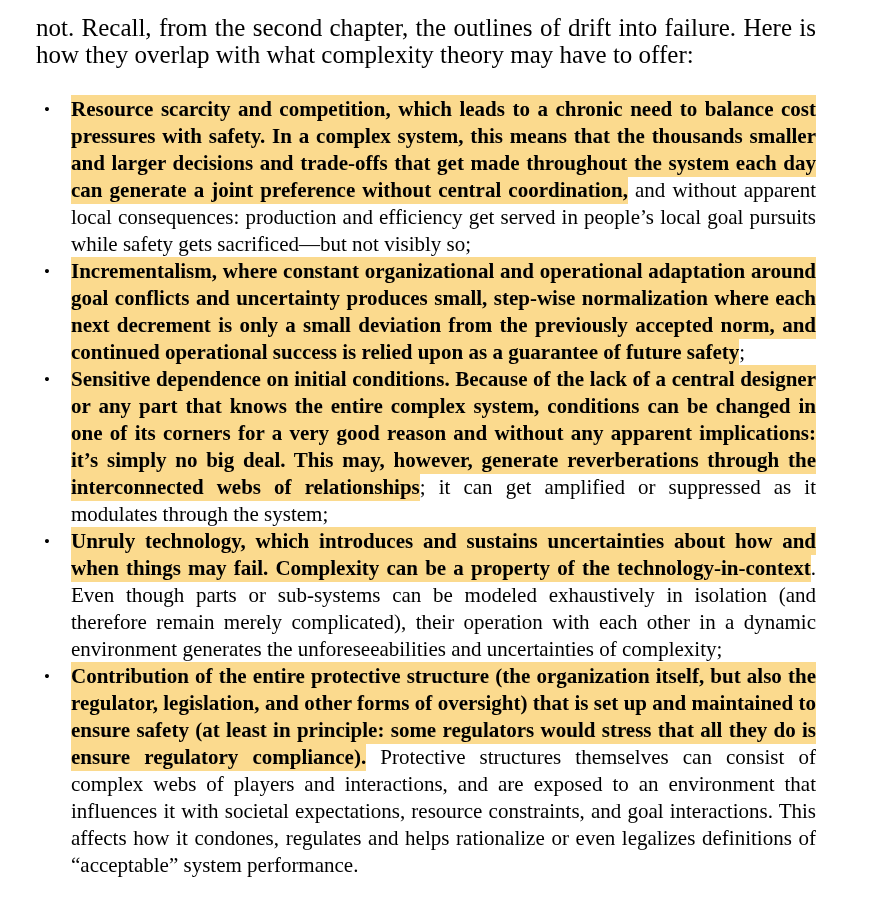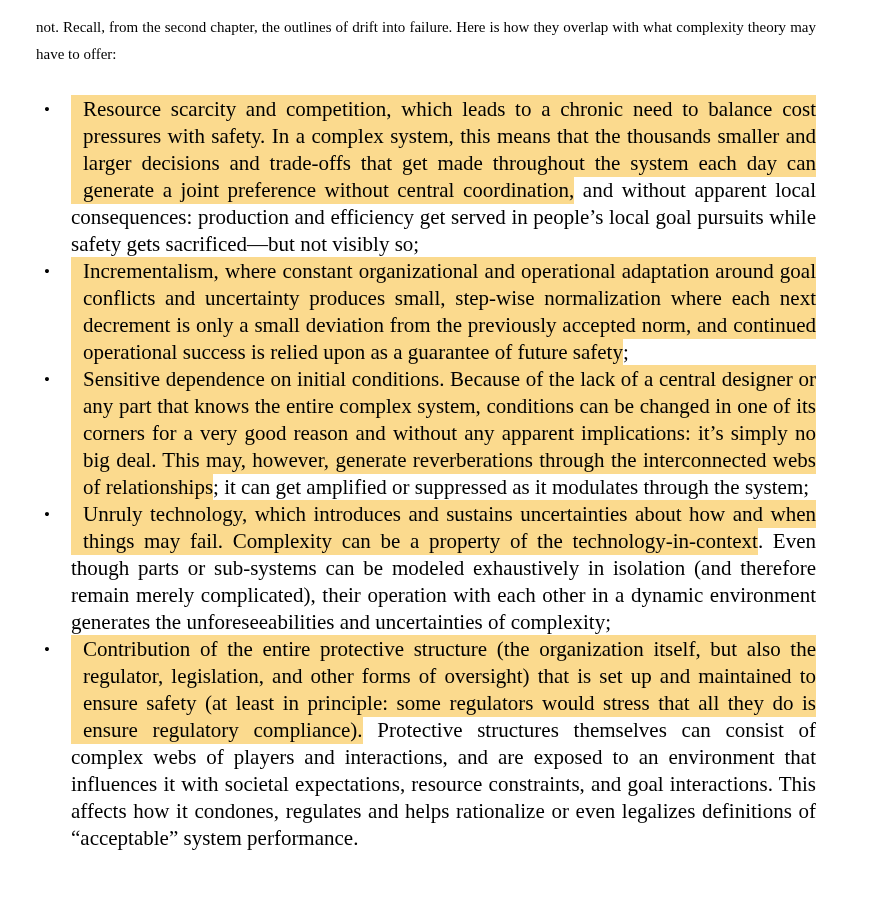--- a/index.html
+++ b/index.html
@@ -15,21 +15,21 @@
     color: #000000;
   }
   .doc {
     box-sizing: border-box;
     width: 816px;
     padding: 14px 0 0 36px;
   }
   .intro {
     margin: 0;
     width: 780px;
-    font-size: 15px;
+    font-size: 25px;
     line-height: 27px;
     text-align: justify;
   }
   .bullet-list {
     list-style: none;
     margin: 28px 0 0 0;
     padding: 0;
     width: 780px;
   }
   .bullet-list li {
@@ -41,22 +41,23 @@
   }
   .bullet-marker {
     position: absolute;
     left: 8px;
     top: 0;
     font-size: 17px;
     line-height: 27px;
   }
   .hl {
     background-color: var(--hl, #fbda8e);
-    padding: 2px 0 2px 12px;
+    padding: 2px 0 2px 0;
     box-decoration-break: clone;
+    font-weight: bold;
     -webkit-box-decoration-break: clone;
   }
 </style>
 </head>
 <body style="background: rgb(255, 255, 255); color: rgb(0, 0, 0);">
 
 <div class="doc">
   <p class="intro">not. Recall, from the second chapter, the outlines of drift into failure. Here is how they overlap with what complexity theory may have to offer:</p>
 
   <ul class="bullet-list">

